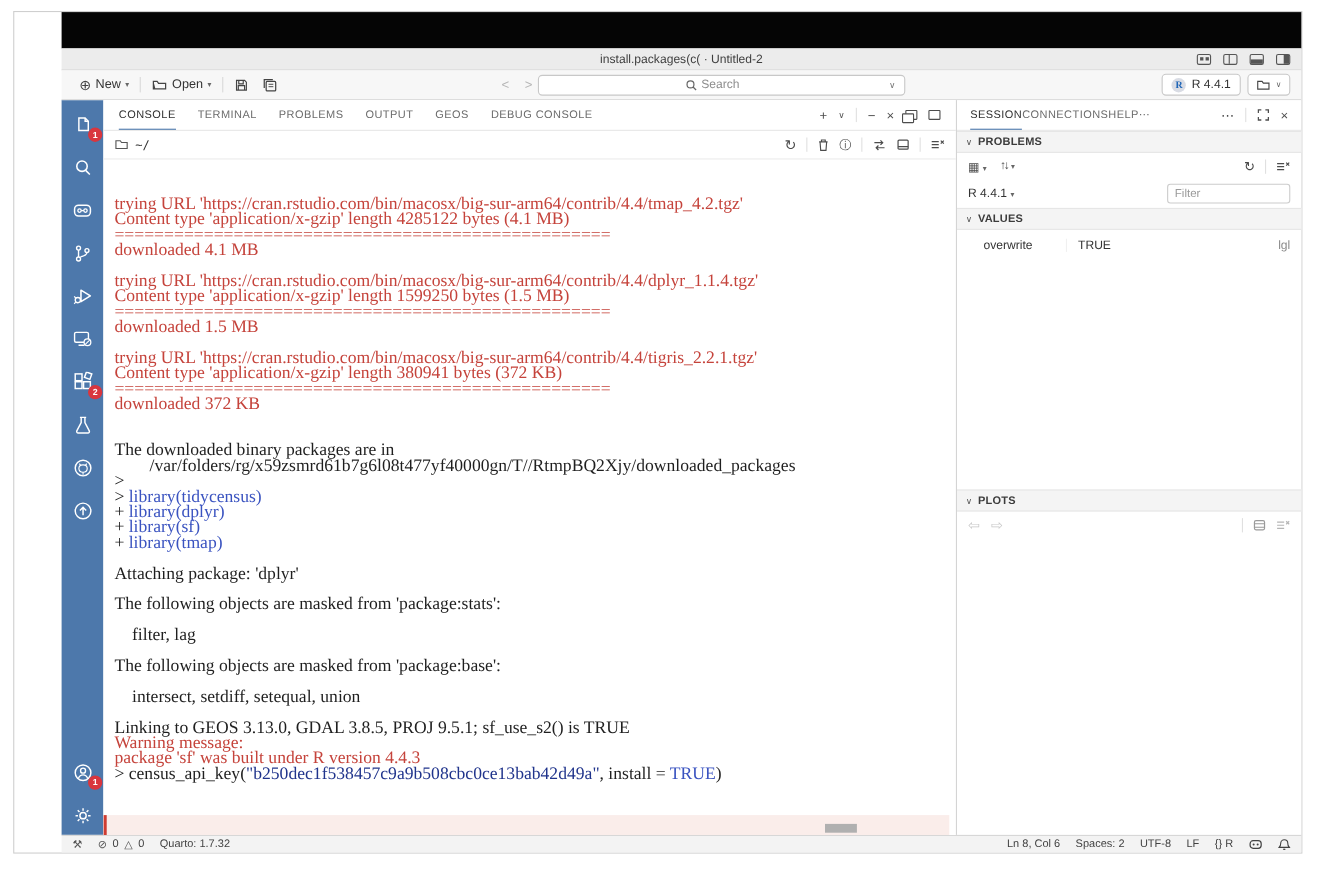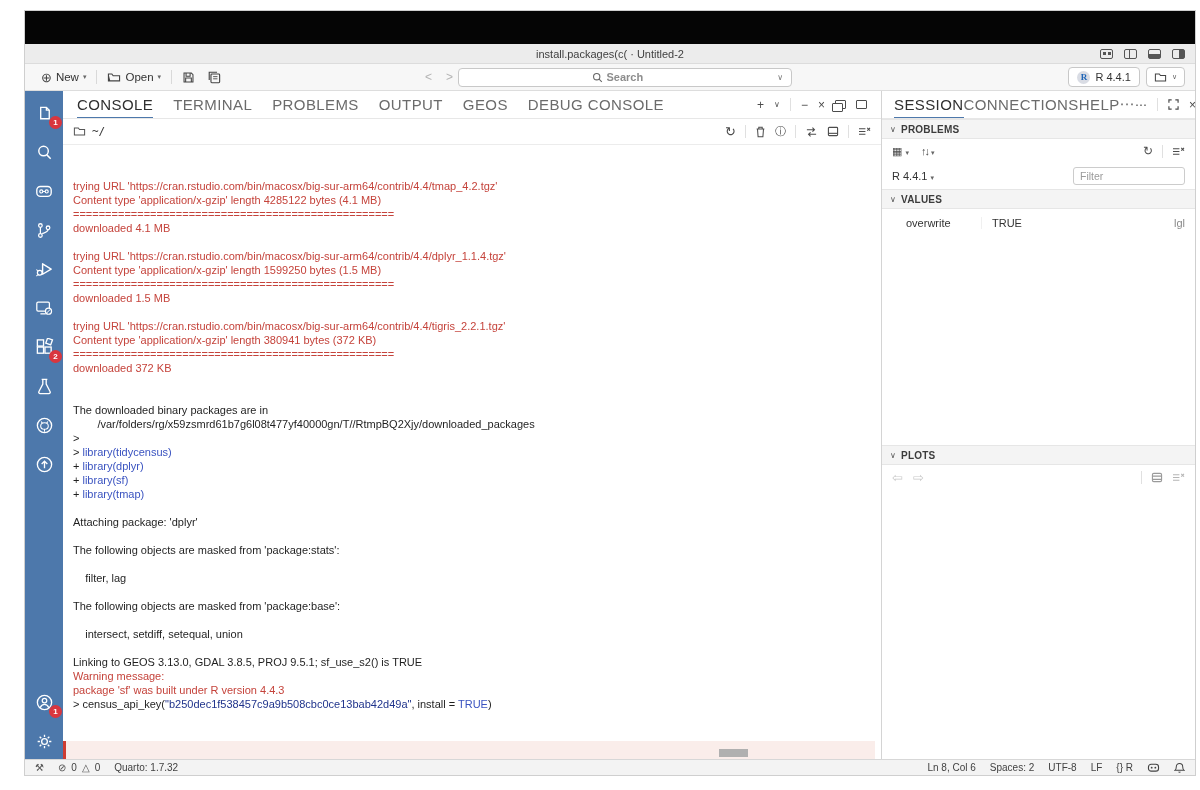--- a/index.html
+++ b/index.html
@@ -1,18 +1,18 @@
 <!DOCTYPE html>
 <html><head>
 <meta charset="utf-8">
 <style>
   * { margin:0; padding:0; box-sizing:border-box; }
   html,body { width:1200px; height:790px; background:#fff; font-family:"Liberation Sans", sans-serif; overflow:hidden; }
   .page { position:relative; width:1200px; height:790px; background:#fff; }
-  .window { position:absolute; left:24px; top:10px; width:1172px; height:766px; background:#fff; border:1px solid #cfcfcf; display:flex; flex-direction:column; }
+  .window { position:absolute; left:12px; top:10px; width:1172px; height:766px; background:#fff; border:1px solid #cfcfcf; display:flex; flex-direction:column;padding-left:43px; }
 
   
   .menu-bar { height:33px; background:#050505; flex:none; }
 
   
   .title-bar { height:20px; background:#ececec; border-bottom:1px solid #dcdcdc; position:relative; display:flex; align-items:center; justify-content:center; flex:none; }
   .title-bar .title { font-size:11px; color:#3f3f3f; }
   .tb-icons { position:absolute; right:10px; top:0; height:100%; display:flex; align-items:center; gap:11px; }
   .layout-ic { width:13px; height:10px; border:1.2px solid #555; border-radius:2px; position:relative; }
   .layout-ic.dots::before { content:""; position:absolute; left:2px; top:2px; width:3px; height:3px; background:#555; box-shadow:5px 0 0 #555, 0 0 0 #555; }
@@ -20,21 +20,21 @@
   .layout-ic.bottom::before { content:""; position:absolute; left:0; bottom:0; width:100%; height:4px; background:#555; }
   .layout-ic.right::before { content:""; position:absolute; right:0; top:0; width:5px; height:100%; background:#555; }
 
   
   .toolbar { height:27px; background:#f7f7f7; border-bottom:1px solid #ddd; display:flex; align-items:center; padding:0 10px; flex:none; position:relative; }
   .tb-btn { display:flex; align-items:center; gap:4px; font-size:11.5px; color:#333; padding:0 6px; height:22px; border-radius:4px; cursor:default; }
   .caret { font-size:7px; color:#666; }
   .vsep { width:1px; height:14px; background:#d9d9d9; margin:0 4px; }
   .nav-arrows { position:absolute; left:400px; display:flex; gap:14px; font-size:12px; color:#b4b4b4; }
   .search-box { position:absolute; left:433px; width:334px; height:19px; border:1px solid #c8c8c8; border-radius:4px; background:#fff; display:flex; align-items:center; justify-content:center; gap:4px; }
-  .search-box input { border:none; outline:none; width:52px; font-size:11px; color:#333; background:transparent;font-weight:bold; }
+  .search-box input { border:none; outline:none; width:52px; font-size:11px; color:#333; background:transparent; }
   .search-box input::placeholder { color:#8d8d8d; }
   .search-chevron { position:absolute; right:8px; font-size:8px; color:#777; }
   .tb-right { margin-left:auto; display:flex; align-items:center; gap:6px; }
   .interp-btn { display:flex; align-items:center; gap:5px; border:1px solid #c8c8c8; border-radius:4px; background:#fff; height:20px; padding:0 8px; font-size:11px; color:#333; }
   .r-logo { width:13px; height:13px; border-radius:50%; background:#d9dce4; color:#1f65b7; font-weight:bold; font-size:9px; display:flex; align-items:center; justify-content:center; font-family:"Liberation Serif", serif; }
   .folder-btn { display:flex; align-items:center; gap:5px; border:1px solid #c8c8c8; border-radius:4px; background:#fff; height:20px; padding:0 7px; color:#444; }
 
   
   .main { flex:1; display:flex; min-height:0; }
 
@@ -42,32 +42,32 @@
   .activity { width:38px; background:#4d78ab; flex:none; display:flex; flex-direction:column; align-items:center; padding:10px 0 6px; gap:15px; }
   .act-item { position:relative; width:24px; height:24px; display:flex; align-items:center; justify-content:center; }
   .act-item svg { display:block; }
   .badge { position:absolute; right:-6px; bottom:-4px; min-width:13px; height:13px; border-radius:7px; background:#d9363e; color:#fff; font-size:8px; font-weight:bold; display:flex; align-items:center; justify-content:center; padding:0 2px; }
   .badge:empty { display:none; }
   .act-spacer { flex:1; }
 
   
   .console-pane { flex:1; display:flex; flex-direction:column; border-right:1px solid #d4d4d4; min-width:0; position:relative; background:#fff; }
   .panel-tabs { height:28px; display:flex; align-items:center; padding:0 14px; gap:20px; flex:none; border-bottom:1px solid #e7e7e7; }
-  .ptab { font-size:15px; letter-spacing:.4px; color:#6b6b6b; height:100%; display:flex; align-items:center; border-bottom:1.5px solid transparent; }
+  .ptab { font-size:10px; letter-spacing:.4px; color:#6b6b6b; height:100%; display:flex; align-items:center; border-bottom:1.5px solid transparent; }
   .ptab.active { color:#2f2f2f; border-bottom-color:#4d78ab; }
   .ptab-actions { margin-left:auto; display:flex; align-items:center; gap:10px; color:#4c4c4c; font-size:12px; }
   .mini { font-size:8px; color:#555; }
   .win-ic { width:11px; height:9px; border:1.2px solid #4c4c4c; border-radius:1px; position:relative; }
   .win-ic.copy::before { content:""; position:absolute; left:-4px; top:2px; width:9px; height:7px; border:1.2px solid #4c4c4c; background:#fff; border-radius:1px; }
   .session-bar { height:26px; display:flex; align-items:center; padding:0 10px; gap:6px; flex:none; border-bottom:1px solid #ececec; }
   .session-path { font-family:"DejaVu Sans Mono", monospace; font-size:11px; color:#333; }
   .session-actions { margin-left:auto; display:flex; align-items:center; gap:9px; color:#4c4c4c; font-size:12px; }
   .sa-sep { width:1px; height:13px; background:#e0e0e0; }
 
-  .console-out { flex:1; padding:6px 0 0 10px; font-family:Liberation Sans, sans-serif; font-size:11px; line-height:14px; white-space:pre; overflow:hidden; position:relative; }
+  .console-out { flex:1; padding:6px 0 0 10px; font-family:Liberation Serif, serif; font-size:16px; line-height:14px; white-space:pre; overflow:hidden; position:relative; }
   .cline { min-height:14px; }
   .c-err { color:#c5433b; }
   .c-txt { color:#1f1f1f; }
   .c-blu { color:#3a53c0; }
   .c-str { color:#20348c; }
   .error-block { background:#faedea; border-left:3px solid #ce3c32; margin:2px 6px 2px -10px; padding:2px 6px 3px 9px; }
   .hthumb { position:absolute; bottom:2px; left:656px; width:29px; height:8px; background:#b0b0b0; }
 
   
   .right-pane { width:313px; flex:none; display:flex; flex-direction:column; background:#fff; }

